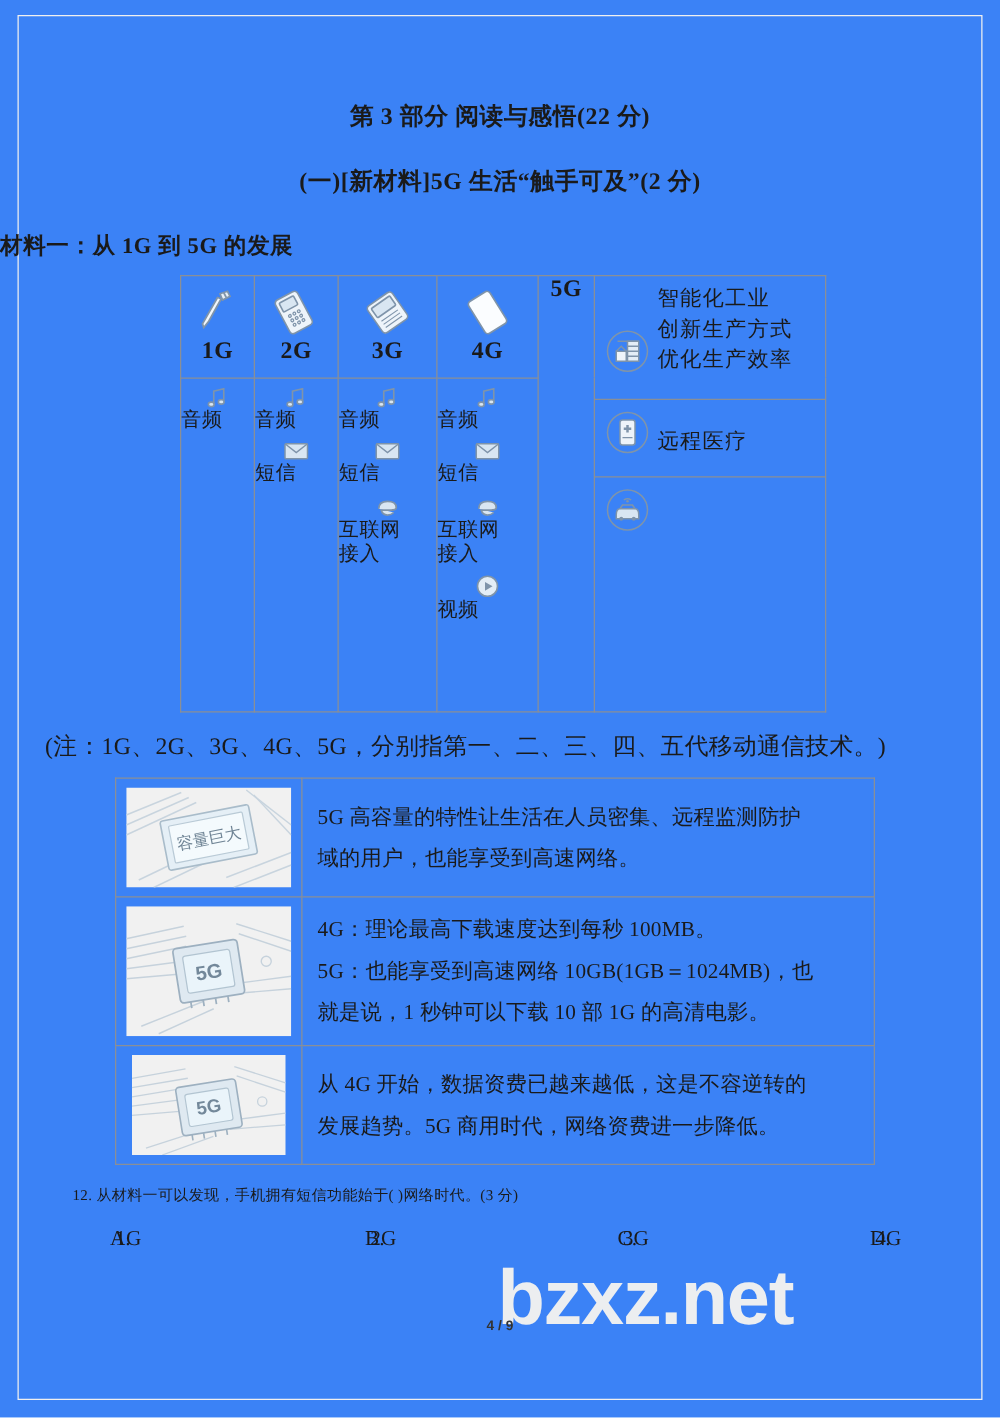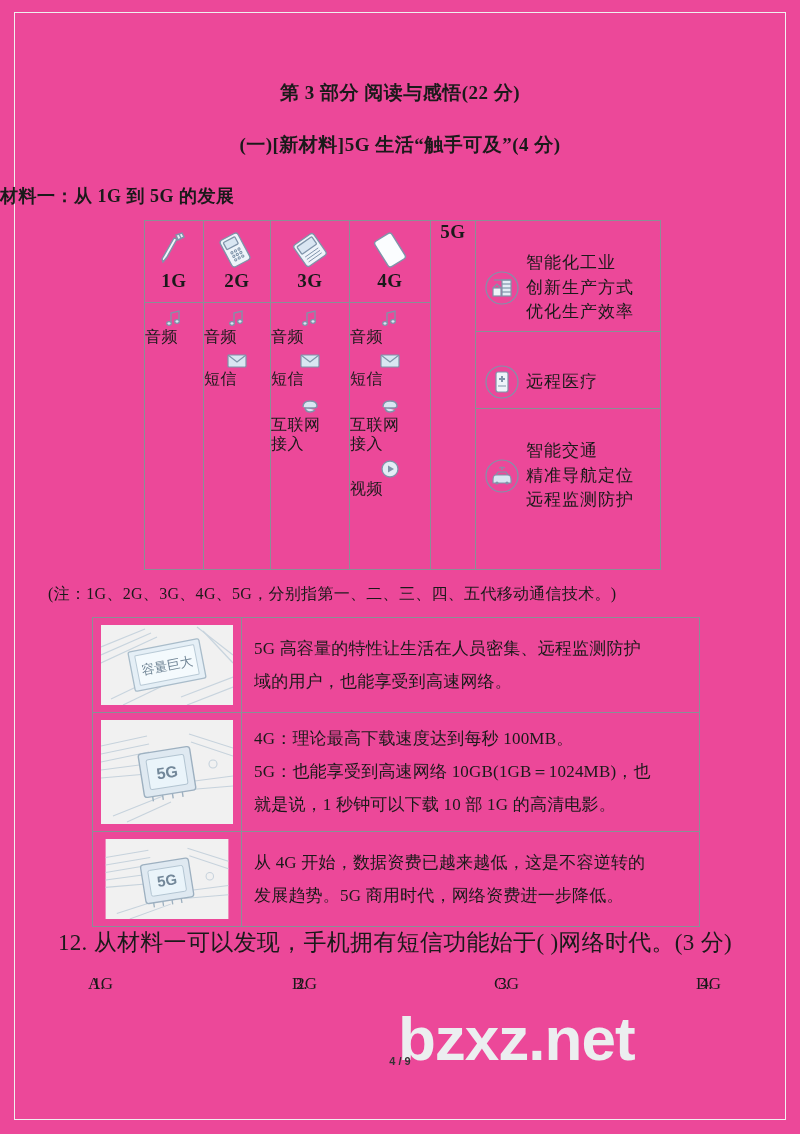--- a/index.html
+++ b/index.html
@@ -9,21 +9,21 @@
   }
   body {
     font-family: "Liberation Serif", "DejaVu Serif", serif;
     color: #1a1a1a;
   }
   #page {
     position: relative;
     width: 800px;
     height: 1134px;
     margin: 0 auto;
-    background: #ec4899;
+    background: #3b82f6;
     overflow: hidden;
     box-sizing: border-box;
   }
 
   
   .page-frame {
     position: absolute;
     left: 14px; top: 12px;
     width: 772px; height: 1108px;
     border: 1px solid #f0f0f0;
@@ -120,38 +120,37 @@
     table-layout: fixed;
   }
   .apps-table td {
     border: 0;
     border-bottom: 1px solid #8a8f96;
     padding: 0;
   }
   .apps-table tr:last-child td { border-bottom: 0; }
   .app-row {
     display: flex;
-    align-items: center;
+    align-items: flex-end;
     padding: 6px 4px 6px 6px;
-    margin-top: 24px;
   }
   .app-ico { flex: 0 0 auto; margin-right: 4px; }
   .app-lines {
     font-size: 17px;
     line-height: 1.45;
     letter-spacing: 1px;
     font-family: "Liberation Serif", "DejaVu Serif", serif;
   }
   .app-lines div { white-space: nowrap; }
 
   
   .note {
-    font-size: 16px;
+    font-size: 19px;
     margin-top: 14px;
-    margin-left: 48px;
+    margin-left: 36px;
     letter-spacing: 0.3px;
   }
 
   
   .trait-table-wrap {
     margin-top: 12px;
     margin-left: 92px;
   }
   .trait-table {
     border-collapse: collapse;
@@ -171,21 +170,22 @@
   .trait-text {
     font-size: 17px;
     line-height: 1.95;
     padding: 6px 10px 6px 12px;
     letter-spacing: 0.2px;
   }
   .trait-text p { margin: 0; }
 
   
   .question {
-    font-size: 23px;
+    font-size: 12px;
+    margin-top: 16px;
     margin-left: 58px;
     letter-spacing: 0.3px;
   }
   .options {
     position: relative;
     margin-top: 16px;
     margin-left: 88px;
     font-size: 17px;
     height: 26px;
   }
@@ -224,21 +224,21 @@
 </head>
 <body>
 
 <div id="page">
   <div class="page-frame"></div>
 
   <div class="content">
 
     <div class="section-title">第 3 部分  阅读与感悟(22 分)</div>
 
-    <div class="sub-title">(一)[新材料]5G 生活“触手可及”(4 分)</div>
+    <div class="sub-title">(一)[新材料]5G 生活“触手可及”(2 分)</div>
 
     <div class="material-label">材料一：从 1G 到 5G 的发展</div>
 
     <div class="gen-table-wrap">
       <table class="gen-table">
         <tbody>
             <tr>
 
           <td style="width:58px">
             <div class="gcell">
@@ -358,25 +358,20 @@
                       <circle cx="20" cy="20" r="16" fill="none" stroke="#7f94aa" stroke-width="1.2"></circle>
                       <g fill="none" stroke="#7f94aa" stroke-width="1.2">
                         <path d="M11 24 q0-5 3-5 h12 q3 0 3 5 v3 h-18 z" fill="#d9e6f2"></path>
                         <path d="M14 19 l2-3 h8 l2 3"></path>
                         <circle cx="15" cy="27" r="1.6" fill="#7f94aa" stroke="none"></circle>
                         <circle cx="25" cy="27" r="1.6" fill="#7f94aa" stroke="none"></circle>
                         <path d="M17 12 q3-2 6 0" stroke-width="1"></path>
                         <circle cx="20" cy="13" r="1" fill="#7f94aa" stroke="none"></circle>
                       </g>
                     </svg>
-                    <div class="app-lines">
-                      <div>智能交通</div>
-                      <div>精准导航定位</div>
-                      <div>远程监测防护</div>
-                    </div>
                   </div>
                 </td>
               </tr>
             </tbody>
                 </table>
           </td>
         </tr>
 
         <tr>
 

